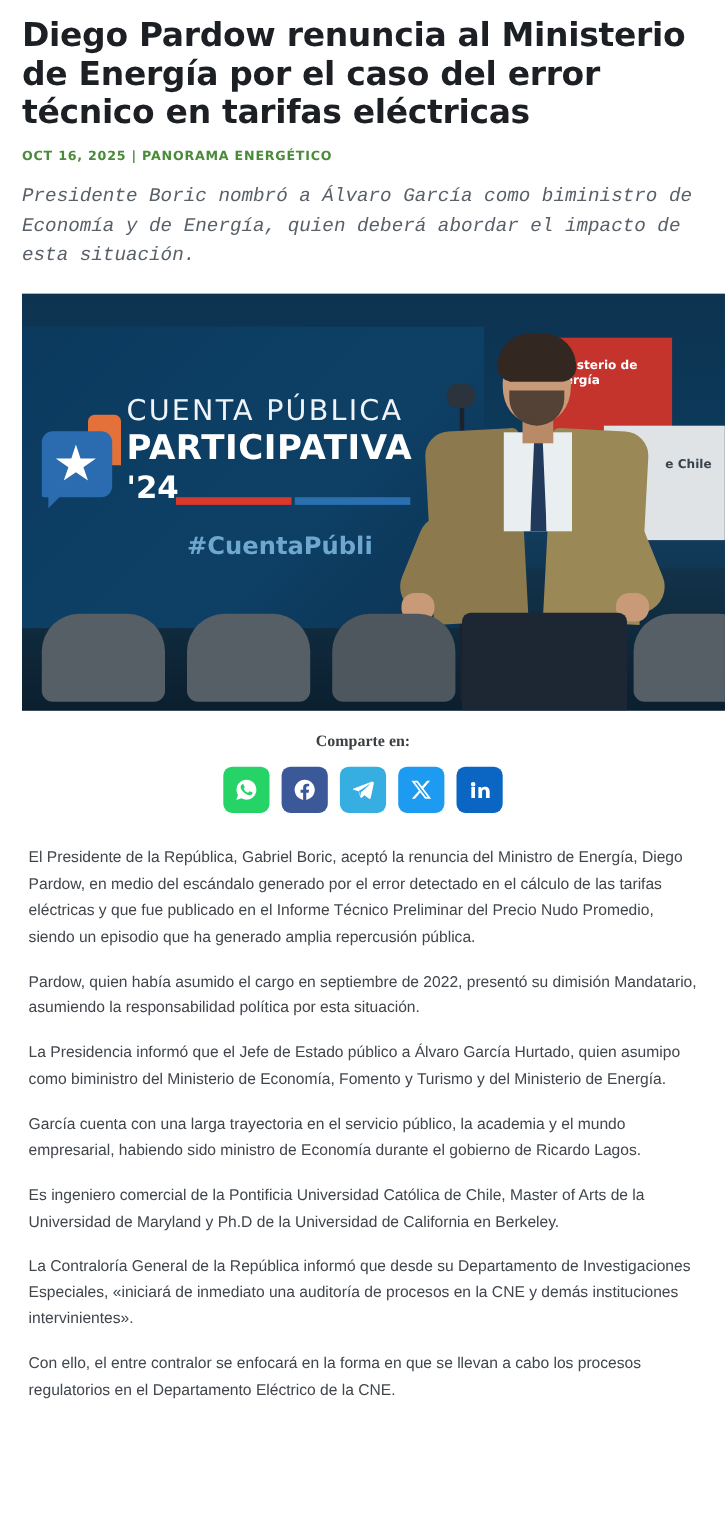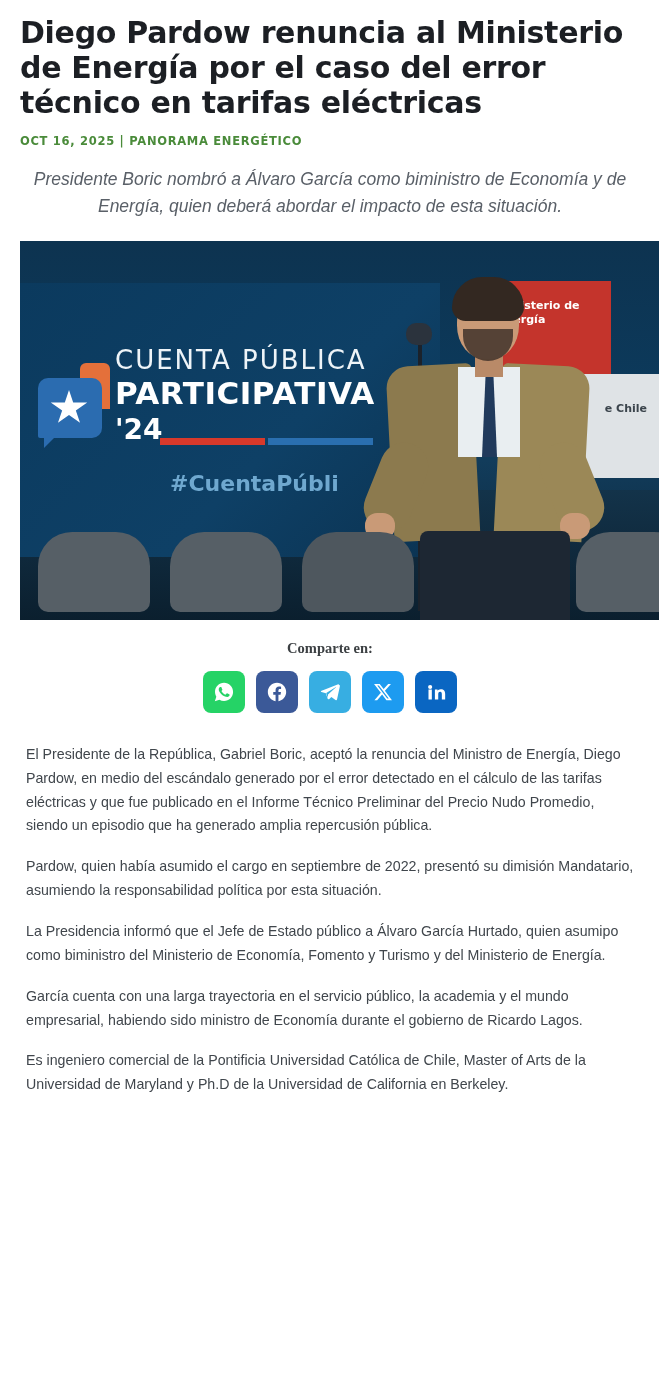--- a/index.html
+++ b/index.html
@@ -31,28 +31,27 @@
     font-family: "DejaVu Sans", sans-serif;
     font-size: 11.5px;
     font-weight: 800;
     letter-spacing: 0.7px;
     color: #4a8b3a;
     text-transform: uppercase;
     margin: 0 0 18px 0;
   }
   .meta .sep { color: #4a8b3a; }
   .standfirst {
-    font-family: Liberation Sans, sans-serif;
+    font-family: Liberation Mono, monospace;
     font-style: italic;
     font-size: 17.5px;
     line-height: 1.5;
     color: #5a6068;
     margin: 0 0 22px 0;
     font-weight: 500;
-    text-align: center;
   }
   .hero {
     position: relative;
     width: 639px;
     height: 379px;
     margin: 0 0 0 0;
     overflow: hidden;
     background: #0a2b46;
   }
   .hero-bg {
@@ -63,21 +62,21 @@
   }
   .hero-floor {
     position: absolute;
     left: 0; right: 0; bottom: 0;
     height: 130px;
     background: linear-gradient(to bottom, #13334a 0%, #0b1f2e 100%);
   }
   
   .screen {
     position: absolute;
-    left: 0; top: 42px;
+    left: 0; top: 30px;
     width: 420px; height: 274px;
     background: linear-gradient(135deg, #0b3a5e 0%, #0e4066 60%, #0b3352 100%);
   }
   .screen-title1 {
     position: absolute; left: 95px; top: 62px;
     font-family: "DejaVu Sans", sans-serif;
     font-size: 26px; letter-spacing: 2px;
     color: #eef4f8; font-weight: 500;
   }
   .screen-title2 {
@@ -141,21 +140,20 @@
   }
   .banner-red .bl2 {
     position: absolute; left: 12px; top: 32px;
     color: #fff; font-size: 11px; font-weight: 700;
     font-family: "DejaVu Sans", sans-serif;
   }
   .banner-white {
     position: absolute; right: 0px; top: 120px;
     width: 110px; height: 104px;
     background: #dfe3e6;
-    margin-top: 13px;
   }
   .banner-white .bw {
     position: absolute; right: 12px; top: 28px;
     font-size: 11px; color: #3b444c; font-weight: 600;
     font-family: "DejaVu Sans", sans-serif;
   }
   
   .person-head {
     position: absolute; left: 437px; top: 44px;
     width: 62px; height: 74px;
@@ -404,13 +402,15 @@
     </div>
   </div>
 </div>
 
 <div class="body" id="article-body">
     <p>El Presidente de la República, Gabriel Boric, aceptó la renuncia del Ministro de Energía, Diego Pardow, en medio del escándalo generado por el error detectado en el cálculo de las tarifas eléctricas y que fue publicado en el Informe Técnico Preliminar del Precio Nudo Promedio, siendo un episodio que ha generado amplia repercusión pública.</p>
     <p>Pardow, quien había asumido el cargo en septiembre de 2022, presentó su dimisión Mandatario, asumiendo la responsabilidad política por esta situación.</p>
     <p>La Presidencia informó que el Jefe de Estado público a Álvaro García Hurtado, quien asumipo como biministro del Ministerio de Economía, Fomento y Turismo y del Ministerio de Energía.</p>
     <p>García cuenta con una larga trayectoria en el servicio público, la academia y el mundo empresarial, habiendo sido ministro de Economía durante el gobierno de Ricardo Lagos.</p>
     <p>Es ingeniero comercial de la Pontificia Universidad Católica de Chile, Master of Arts de la Universidad de Maryland y Ph.D de la Universidad de California en Berkeley.</p>
+    <p>La Contraloría General de la República informó que desde su Departamento de Investigaciones Especiales, «iniciará de inmediato una auditoría de procesos en la CNE y demás instituciones intervinientes».</p>
+    <p>Con ello, el entre contralor se enfocará en la forma en que se llevan a cabo los procesos regulatorios en el Departamento Eléctrico de la CNE.</p>
   </div>
 
 </body></html>

